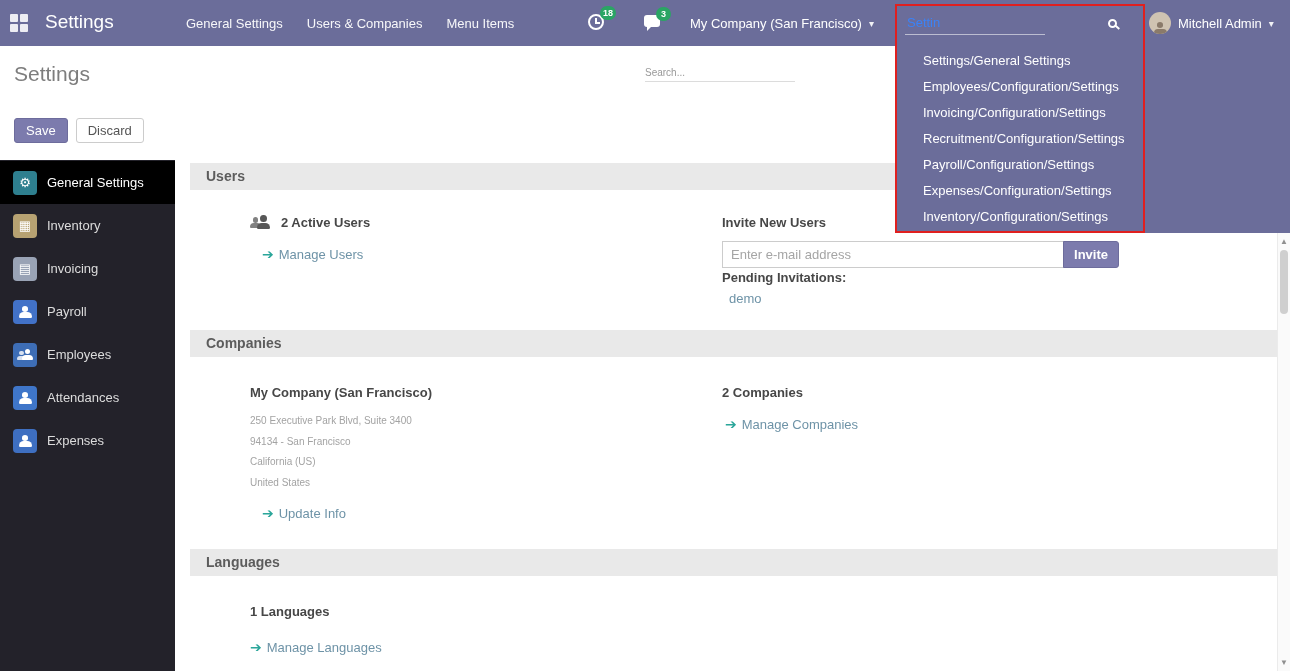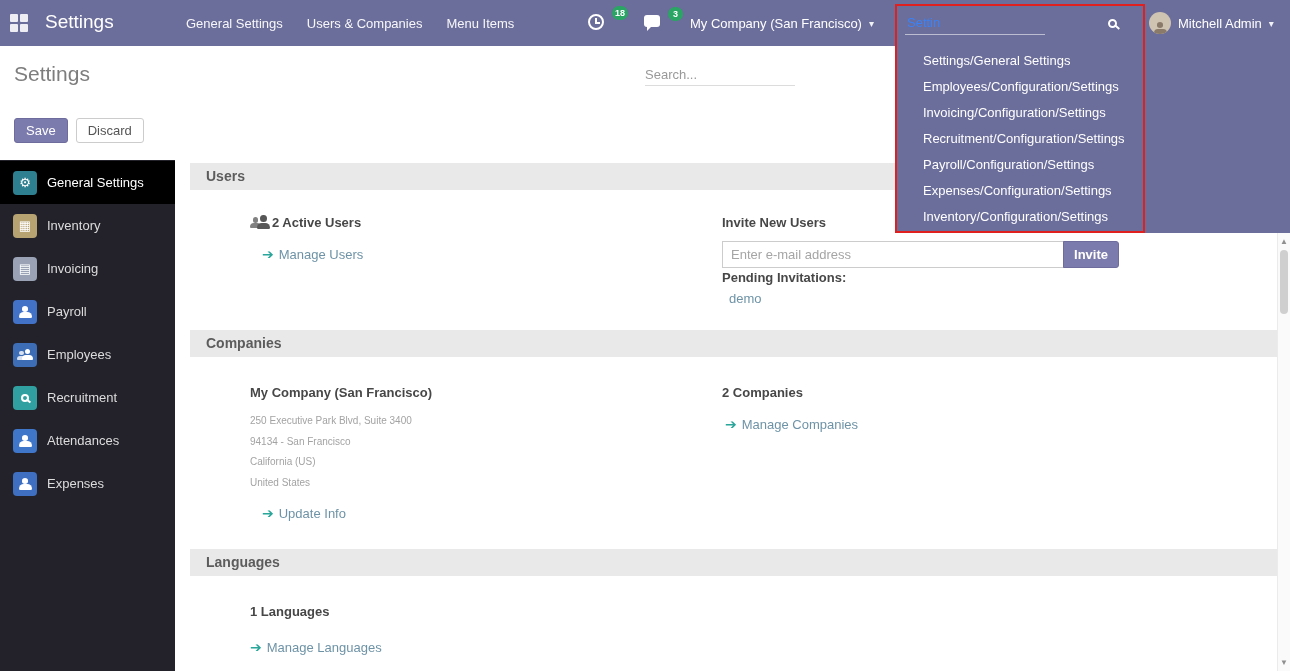--- a/index.html
+++ b/index.html
@@ -10,21 +10,21 @@
   .navbar { position:absolute; top:0; left:0; width:100%; height:46px; background:var(--navbar-bg); z-index:40; }
   .apps-btn { position:absolute; left:10px; top:14px; cursor:pointer; }
   .apps-grid { display:grid; grid-template-columns:8px 8px; grid-auto-rows:8px; gap:2px; }
   .apps-grid i { background:rgba(255,255,255,.88); border-radius:1px; }
   .nav-title { position:absolute; left:45px; top:11px; font-size:19px; font-weight:500; color:#fff; cursor:pointer; }
   .nav-menu { position:absolute; left:186px; top:0; height:46px; display:flex; align-items:center; gap:24px; }
   .nav-item { font-size:13px; color:rgba(255,255,255,.95); cursor:pointer; }
 
   .systray-activity { position:absolute; left:588px; top:14px; cursor:pointer; }
   .systray-chat { position:absolute; left:644px; top:15px; cursor:pointer; }
-  .badge { position:absolute; top:-8px; left:24px; min-width:15px; height:14px; line-height:14px; background:var(--badge-green); color:#fff; font-size:9px; font-weight:bold; text-align:center; border-radius:8px; padding:0 3px; }
+  .badge { position:absolute; top:-8px; left:12px; min-width:15px; height:14px; line-height:14px; background:var(--badge-green); color:#fff; font-size:9px; font-weight:bold; text-align:center; border-radius:8px; padding:0 3px; }
   .clock-icon { display:block; width:16px; height:16px; border:2px solid #fff; border-radius:50%; position:relative; }
   .clock-icon::after { content:""; position:absolute; left:5px; top:2px; width:2px; height:5px; background:#fff; }
   .clock-icon::before { content:""; position:absolute; left:5px; top:6px; width:5px; height:2px; background:#fff; }
   .chat-icon { display:block; width:16px; height:12px; background:#fff; border-radius:3px; position:relative; }
   .chat-icon::after { content:""; position:absolute; bottom:-4px; left:3px; width:0; height:0; border:3px solid transparent; border-top-color:#fff; border-left-color:#fff; }
 
   .company-switch { position:absolute; left:690px; top:0; height:46px; display:flex; align-items:center; gap:7px; color:#fff; font-size:13px; cursor:pointer; }
   .caret { font-size:10px; color:rgba(255,255,255,.9); }
   .user-menu { position:absolute; left:1149px; top:0; height:46px; display:flex; align-items:center; gap:7px; color:#fff; font-size:13px; cursor:pointer; z-index:80; }
   .avatar { width:22px; height:22px; border-radius:50%; background:#cfc3b2; display:flex; align-items:flex-end; justify-content:center; overflow:hidden; }
@@ -42,21 +42,21 @@
   
   .search-panel { position:absolute; top:46px; left:895px; width:395px; height:187px; background:var(--navbar-bg); z-index:50; padding-top:2px; }
   .search-result { height:26px; line-height:26px; padding-left:28px; color:#fff; font-size:13px; cursor:pointer; white-space:nowrap; }
   .nav-search { position:absolute; left:905px; top:8px; width:212px; height:30px; z-index:60; display:flex; align-items:center; justify-content:space-between; }
   .nav-search-input { width:140px; background:transparent; border:none; border-bottom:1px solid rgba(255,255,255,.55); color:#3b82f6; font-size:13px; padding:4px 2px; outline:none; font-family:inherit; }
   .annotation { position:absolute; left:895px; top:4px; width:250px; height:229px; border:2px solid var(--annotation-red); z-index:70; pointer-events:none; }
 
   
   .control-panel { position:absolute; top:46px; left:0; width:100%; height:114px; background:#fff; }
   .breadcrumb { position:absolute; left:14px; top:16px; font-size:21px; color:#7d7d7d; }
-  .cp-search { position:absolute; left:645px; top:18px; width:150px; border:none; border-bottom:1px solid #dcdcdc; font-size:13px; color:#999; padding:3px 0; outline:none; background:transparent; font-family:inherit; }
+  .cp-search { position:absolute; left:645px; top:18px; width:150px; border:none; border-bottom:1px solid #dcdcdc; font-size:10px; color:#999; padding:3px 0; outline:none; background:transparent; font-family:inherit; }
   .cp-search::placeholder { color:#999; }
   .cp-buttons { position:absolute; left:14px; top:62px; display:flex; gap:8px;margin-top:10px; }
   .btn-primary { background:var(--primary); color:#fff; border:1px solid #6d6c9c; border-radius:3px; font-size:13px; padding:4px 11px; cursor:pointer; font-family:inherit; }
   .btn-secondary { background:#fff; color:#555; border:1px solid #ccc; border-radius:3px; font-size:13px; padding:4px 11px; cursor:pointer; font-family:inherit; }
 
   
   .sidebar { position:absolute; top:160px; left:0; bottom:0; width:175px; background:var(--sidebar-bg); padding-top:1px; z-index:30; }
   .side-item { height:43px; display:flex; align-items:center; gap:10px; padding-left:13px; color:#dcdcdc; font-size:13px; cursor:pointer; }
   .side-item.active { background:var(--sidebar-active); color:#fff; }
   .app-icon { width:24px; height:24px; border-radius:4px; display:flex; align-items:center; justify-content:center; color:#fff; font-size:13px; flex:0 0 24px; }
@@ -76,21 +76,21 @@
 
   
   .content { position:absolute; top:160px; left:175px; right:13px; bottom:0; background:#fff; padding:3px 0 0 15px; overflow:hidden; }
   .section-bar { height:27px; line-height:27px; background:var(--section-bar-bg); color:#5c5c5c; font-weight:bold; font-size:14px; padding-left:16px; }
   .section-body { display:grid; grid-template-columns:532px 1fr; }
   .users-body { margin-top:25px; margin-bottom:23px; }
   .companies-body { margin-top:28px; margin-bottom:27px; }
   .languages-body { margin-top:28px; }
   .col-left { padding-left:60px; }
   .bold-text { font-weight:bold; color:#474747; font-size:13px; }
-  .row-icon-text { display:flex; align-items:flex-end; }
+  .row-icon-text { display:flex; align-items:flex-end; gap:9px; }
   .group-icon { position:relative; width:22px; height:15px; color:#575757; }
   .group-icon .person { position:absolute; }
   .g1 { left:0; top:2px; width:11px; height:11px; opacity:.75; }
   .g2 { left:7px; top:0; width:13px; height:14px; }
   .link-row { display:inline-flex; align-items:center; gap:5px; color:var(--link); font-size:13px; cursor:pointer; text-decoration:none; }
   .arrow { color:var(--arrow-teal); font-weight:bold; font-size:14px; }
   .manage-users-link { margin:16px 0 0 12px; }
   .invite-row { display:flex; margin-top:11px; }
   .invite-input { width:342px; height:27px; border:1px solid #ccc; padding:0 8px; font-size:13px; color:#555; outline:none; font-family:inherit; }
   .invite-input::placeholder { color:#a5a5a5; }
@@ -200,26 +200,20 @@
     <div class="side-item">
       <span class="app-icon icon-employees">
         <span class="mini-group">
             <span class="person mg1"></span>
             <span class="person mg2"></span>
           </span>
       </span>
       <span>Employees</span>
     </div>
     <div class="side-item">
-      <span class="app-icon icon-recruitment">
-          <span class="mag-s"></span>
-        </span>
-      <span>Recruitment</span>
-    </div>
-    <div class="side-item">
       <span class="app-icon icon-attendances">
           <span class="person app-person"></span>
         </span>
       <span>Attendances</span>
     </div>
     <div class="side-item">
       <span class="app-icon icon-expenses">
           <span class="person app-person"></span>
         </span>
       <span>Expenses</span>

